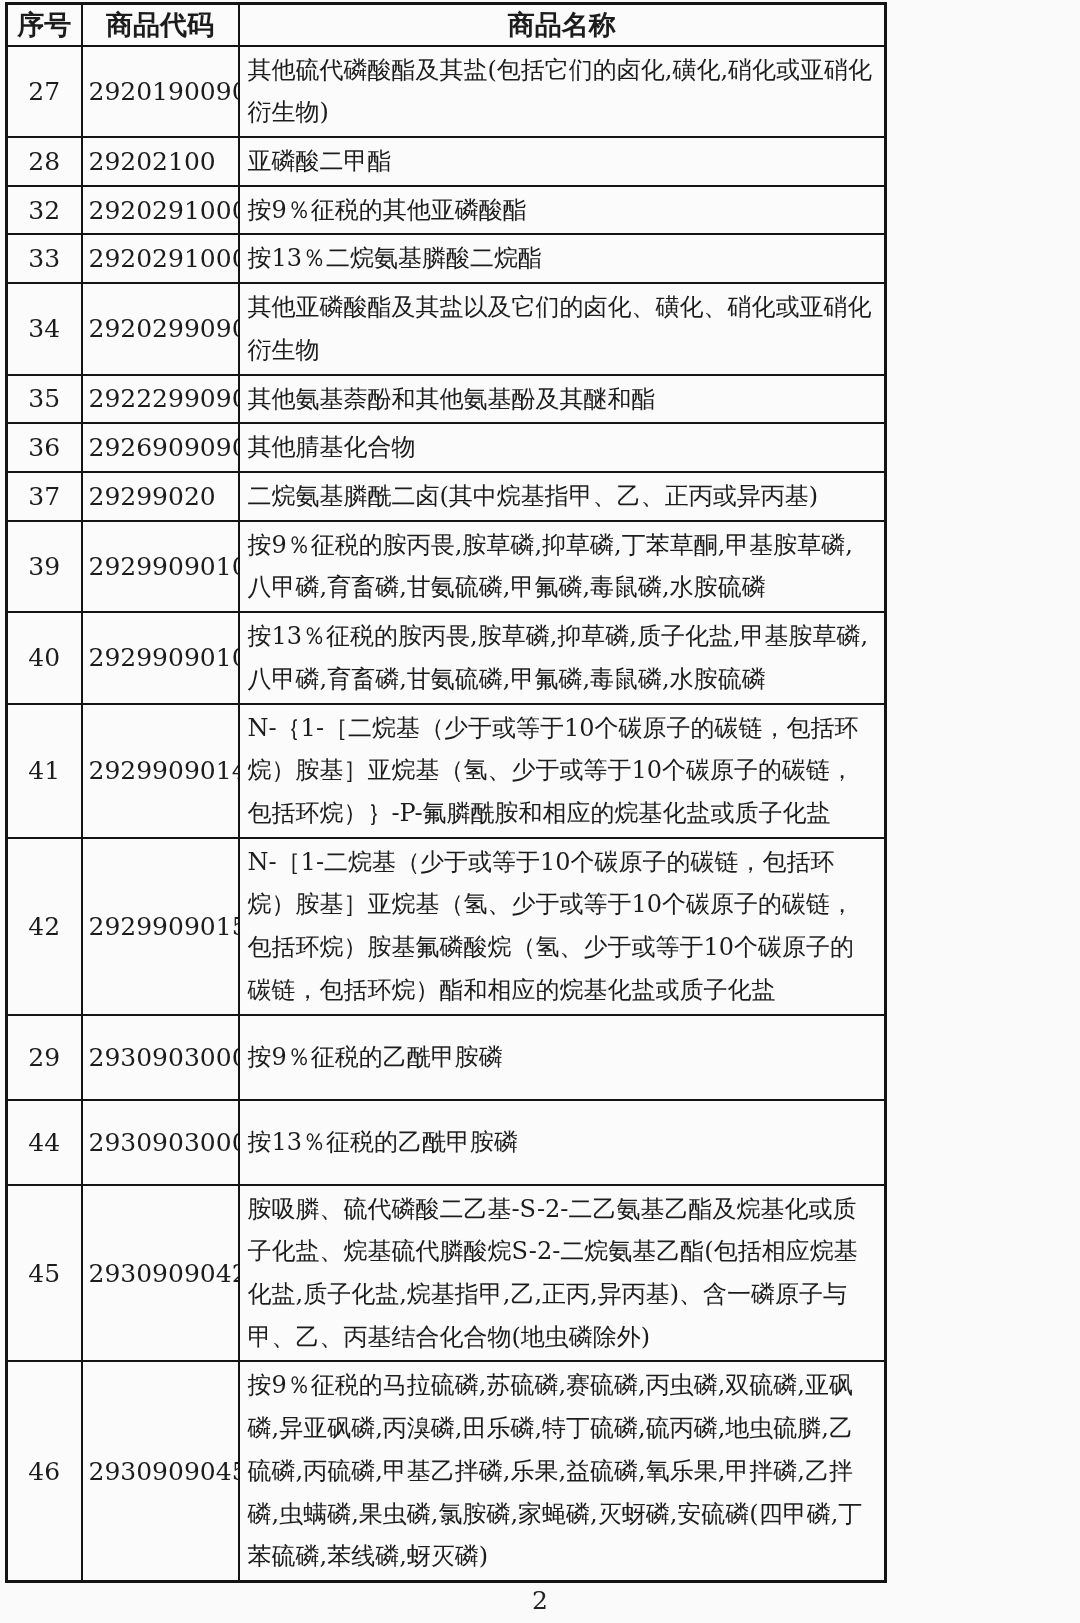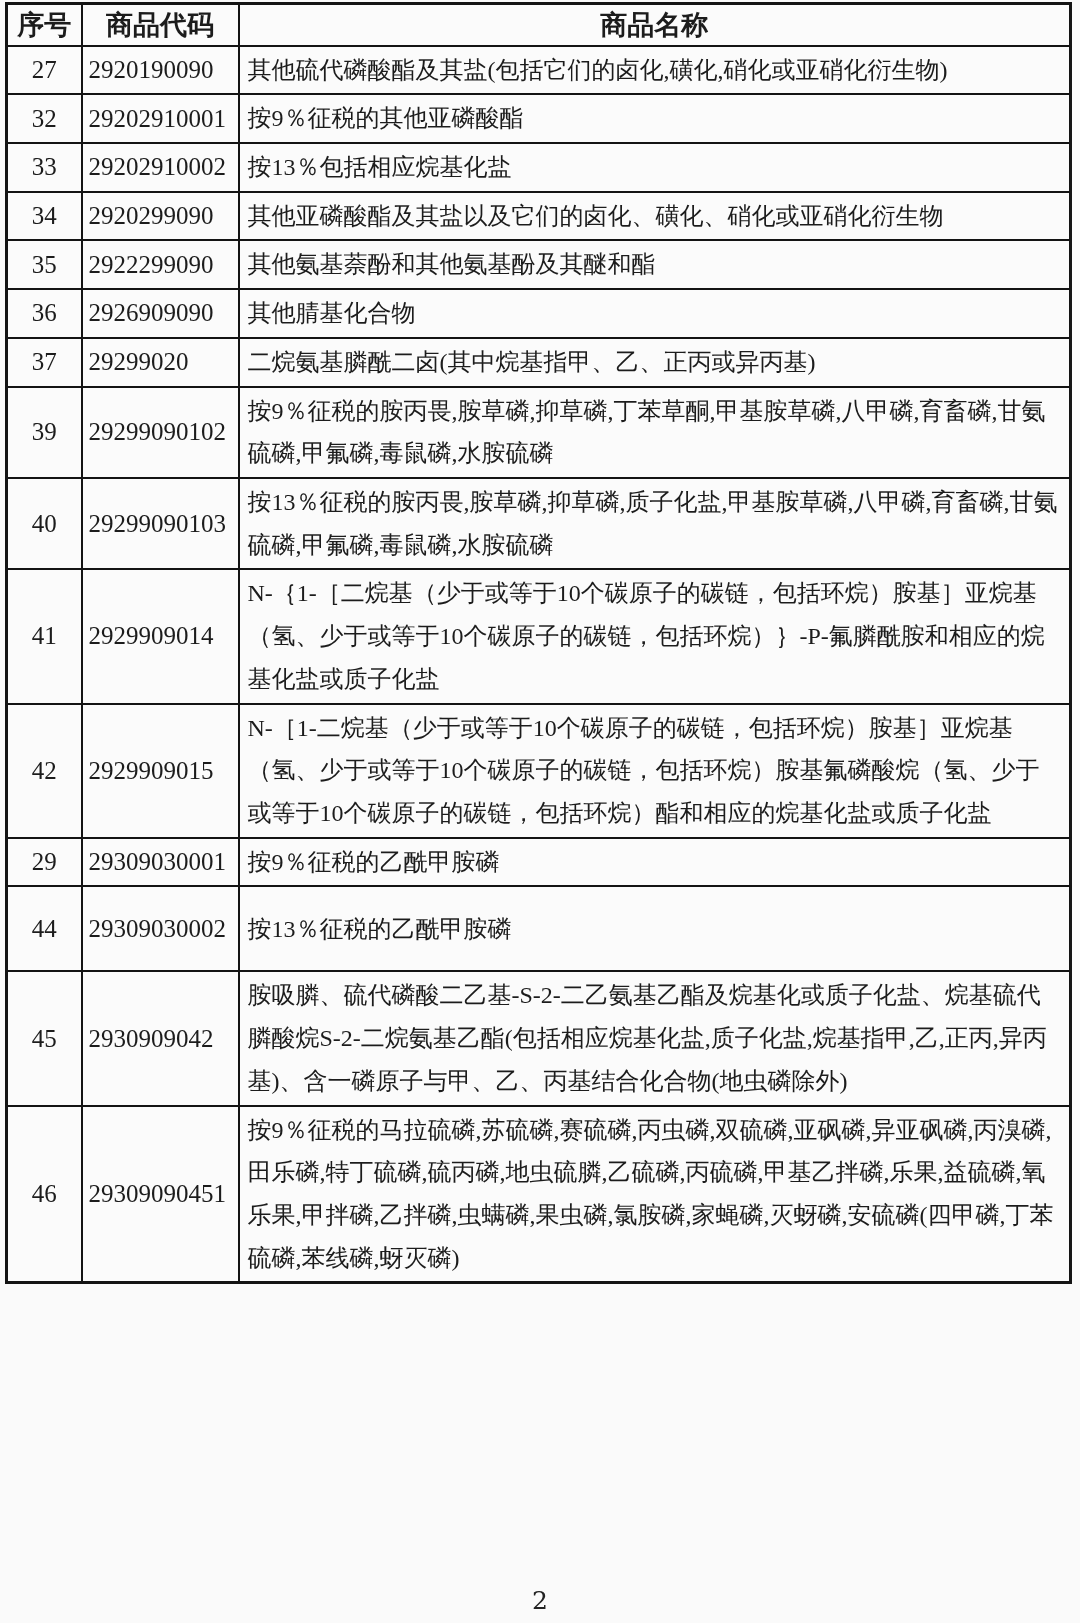--- a/index.html
+++ b/index.html
@@ -10,26 +10,25 @@
     background: #fafafa;
     position: relative;
     font-family: "DejaVu Serif", "Liberation Serif", serif;
     color: #1c1c1c;
     overflow: hidden;
   }
   table.commodity {
     position: absolute;
     left: 5px;
     top: 2px;
-    width: 1067px;
+    width: 882px;
     border-collapse: collapse;
     table-layout: fixed;
     border: 3px solid #141414;
     background: #fbfbfb;
-    font-family: Liberation Serif, serif;
   }
   col.c-serial { width: 75px; }
   col.c-code   { width: 157px; }
   th, td {
     border: 2px solid #141414;
     vertical-align: middle;
     overflow: hidden;
   }
   thead th {
     height: 42px;
@@ -92,28 +91,33 @@
       <th>商品名称</th>
     </tr>
   </thead>
   <tbody>
       <tr>
         <td class="serial">27</td>
         <td class="code">2920190090</td>
         <td class="name">其他硫代磷酸酯及其盐(包括它们的卤化,磺化,硝化或亚硝化衍生物)</td>
       </tr>
       <tr>
+        <td class="serial">28</td>
+        <td class="code">29202100</td>
+        <td class="name">亚磷酸二甲酯</td>
+      </tr>
+      <tr>
         <td class="serial">32</td>
         <td class="code">29202910001</td>
         <td class="name">按9％征税的其他亚磷酸酯</td>
       </tr>
       <tr>
         <td class="serial">33</td>
         <td class="code">29202910002</td>
-        <td class="name">按13％包括相应烷基化盐</td>
+        <td class="name">按13％二烷氨基膦酸二烷酯</td>
       </tr>
       <tr>
         <td class="serial">34</td>
         <td class="code">2920299090</td>
         <td class="name">其他亚磷酸酯及其盐以及它们的卤化、磺化、硝化或亚硝化衍生物</td>
       </tr>
       <tr>
         <td class="serial">35</td>
         <td class="code">2922299090</td>
         <td class="name">其他氨基萘酚和其他氨基酚及其醚和酯</td>

